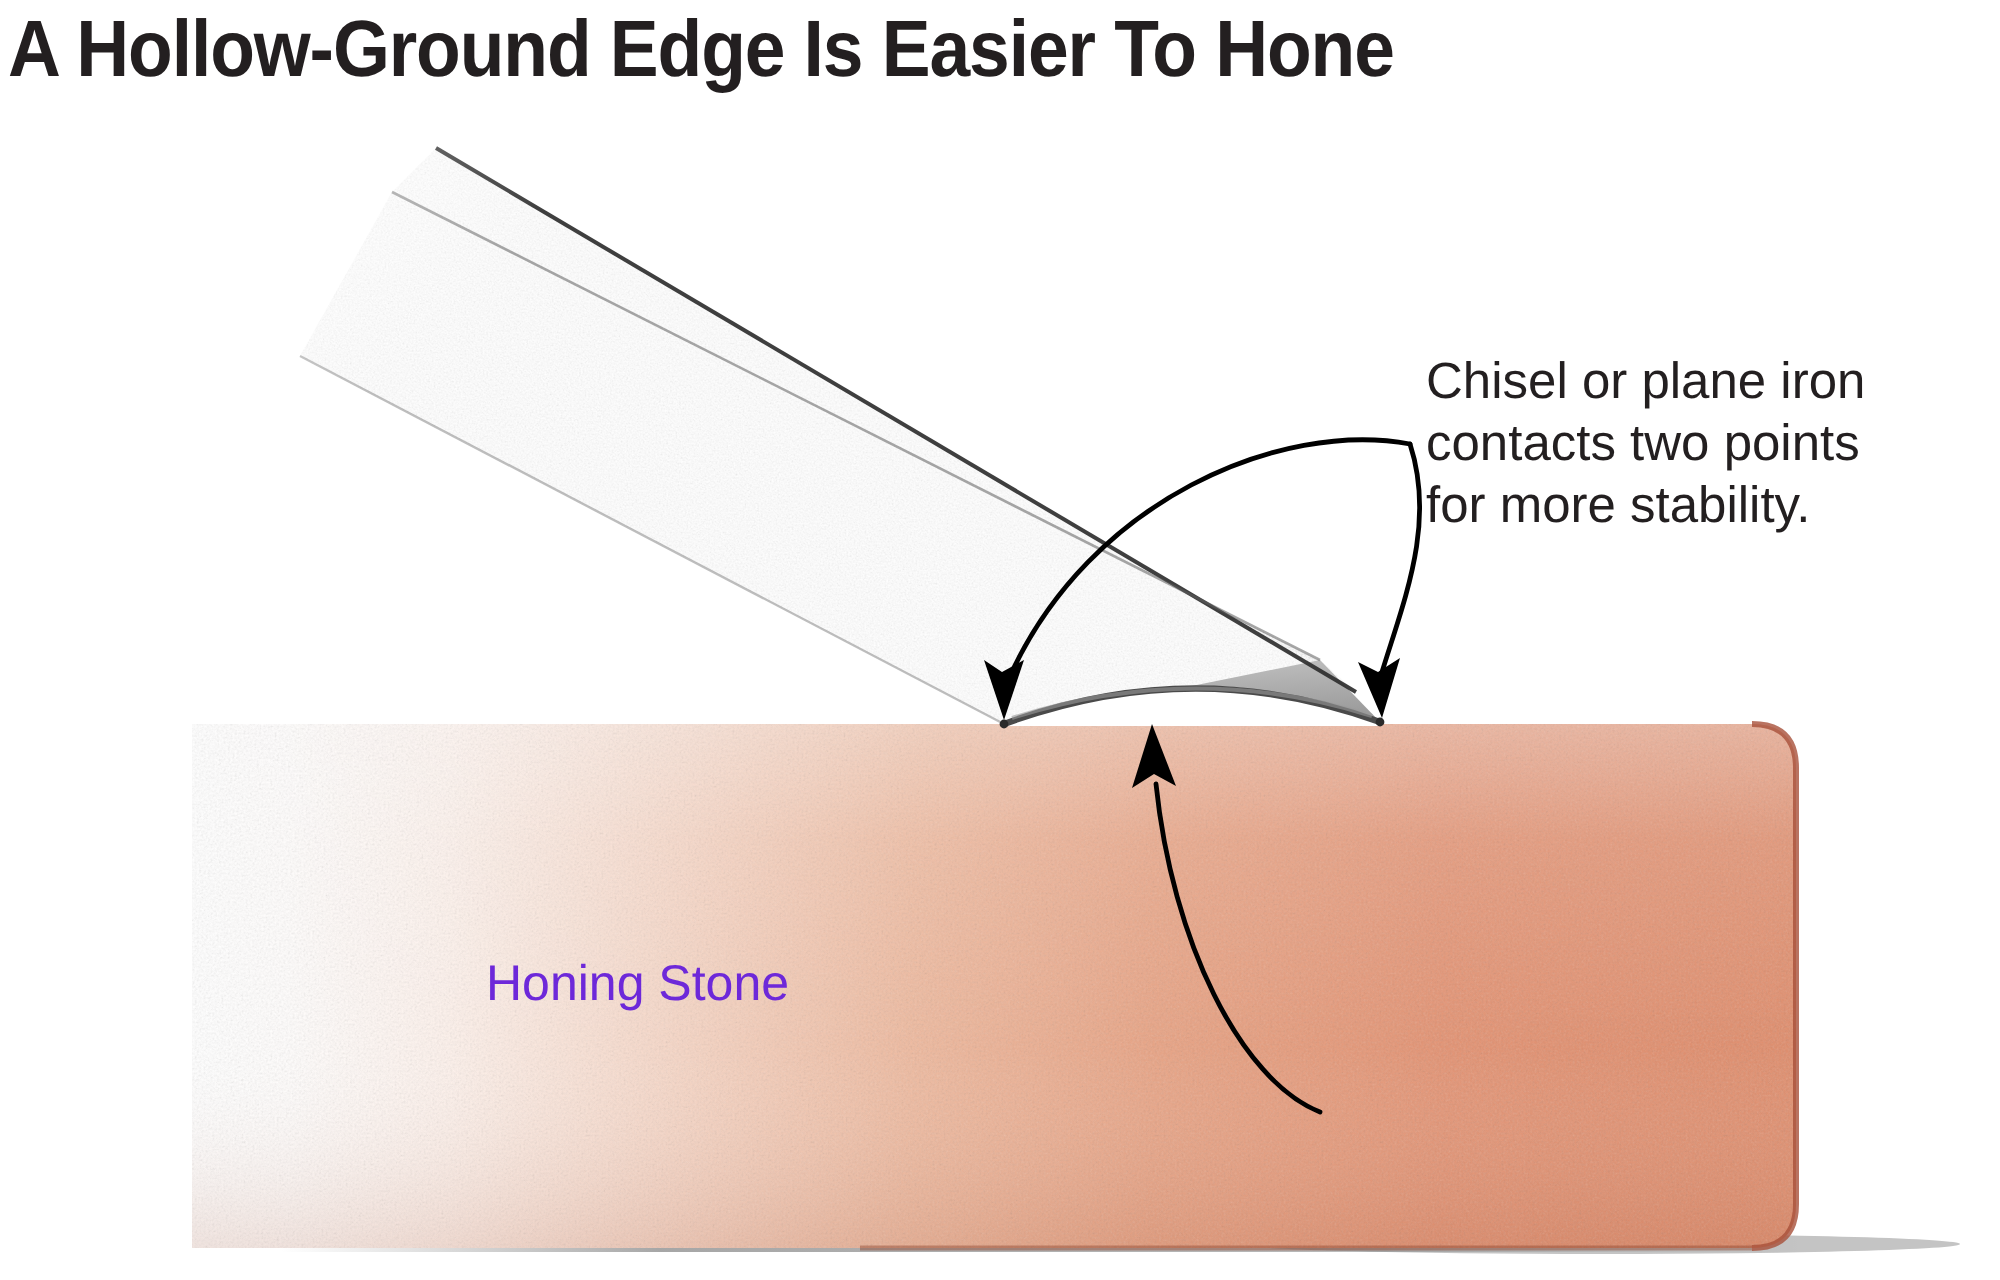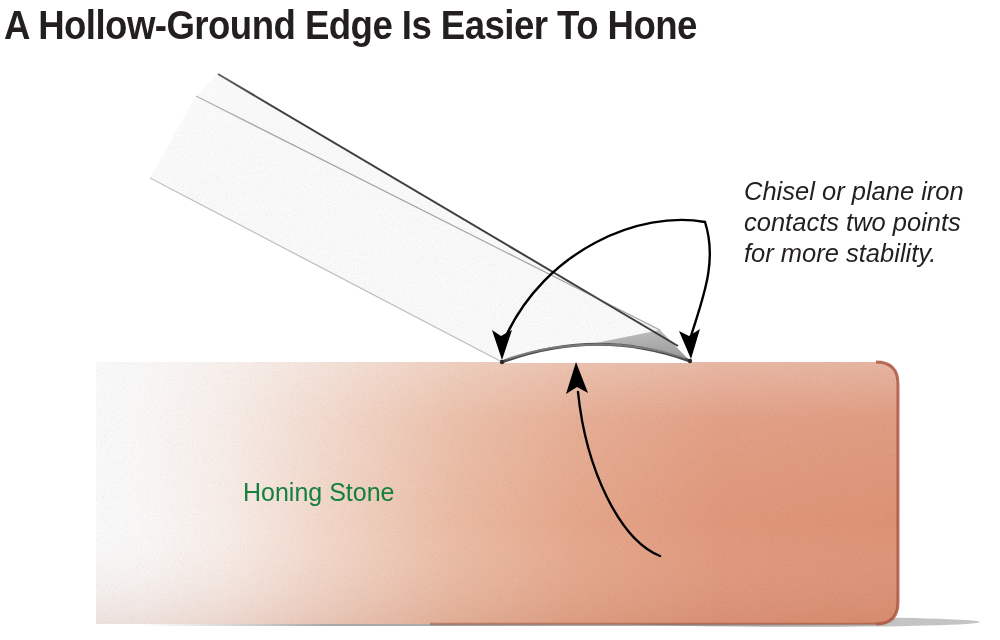--- a/index.html
+++ b/index.html
@@ -54,34 +54,33 @@
 
   
   .annot {
     position: absolute;
     color: #231f20;
     font-size: 25.5px;
     line-height: 31px;
     white-space: pre;
   }
   #annot-top {
-    left: 744px;
+    left: 713px;
     top: 176px;
-    font-style: italic;
   }
   #annot-bottom {
     left: 668px;
     top: 452px;
   }
   #stone-label {
     position: absolute;
     left: 243px;
     top: 478px;
     font-size: 25px;
-    color: #15803d;
+    color: #6d28d9;
     white-space: nowrap;
   }
 </style>
 </head>
 <body>
 
 <div id="stage">
 
   <svg id="art" viewBox="0 0 1000 640">
     <defs>

